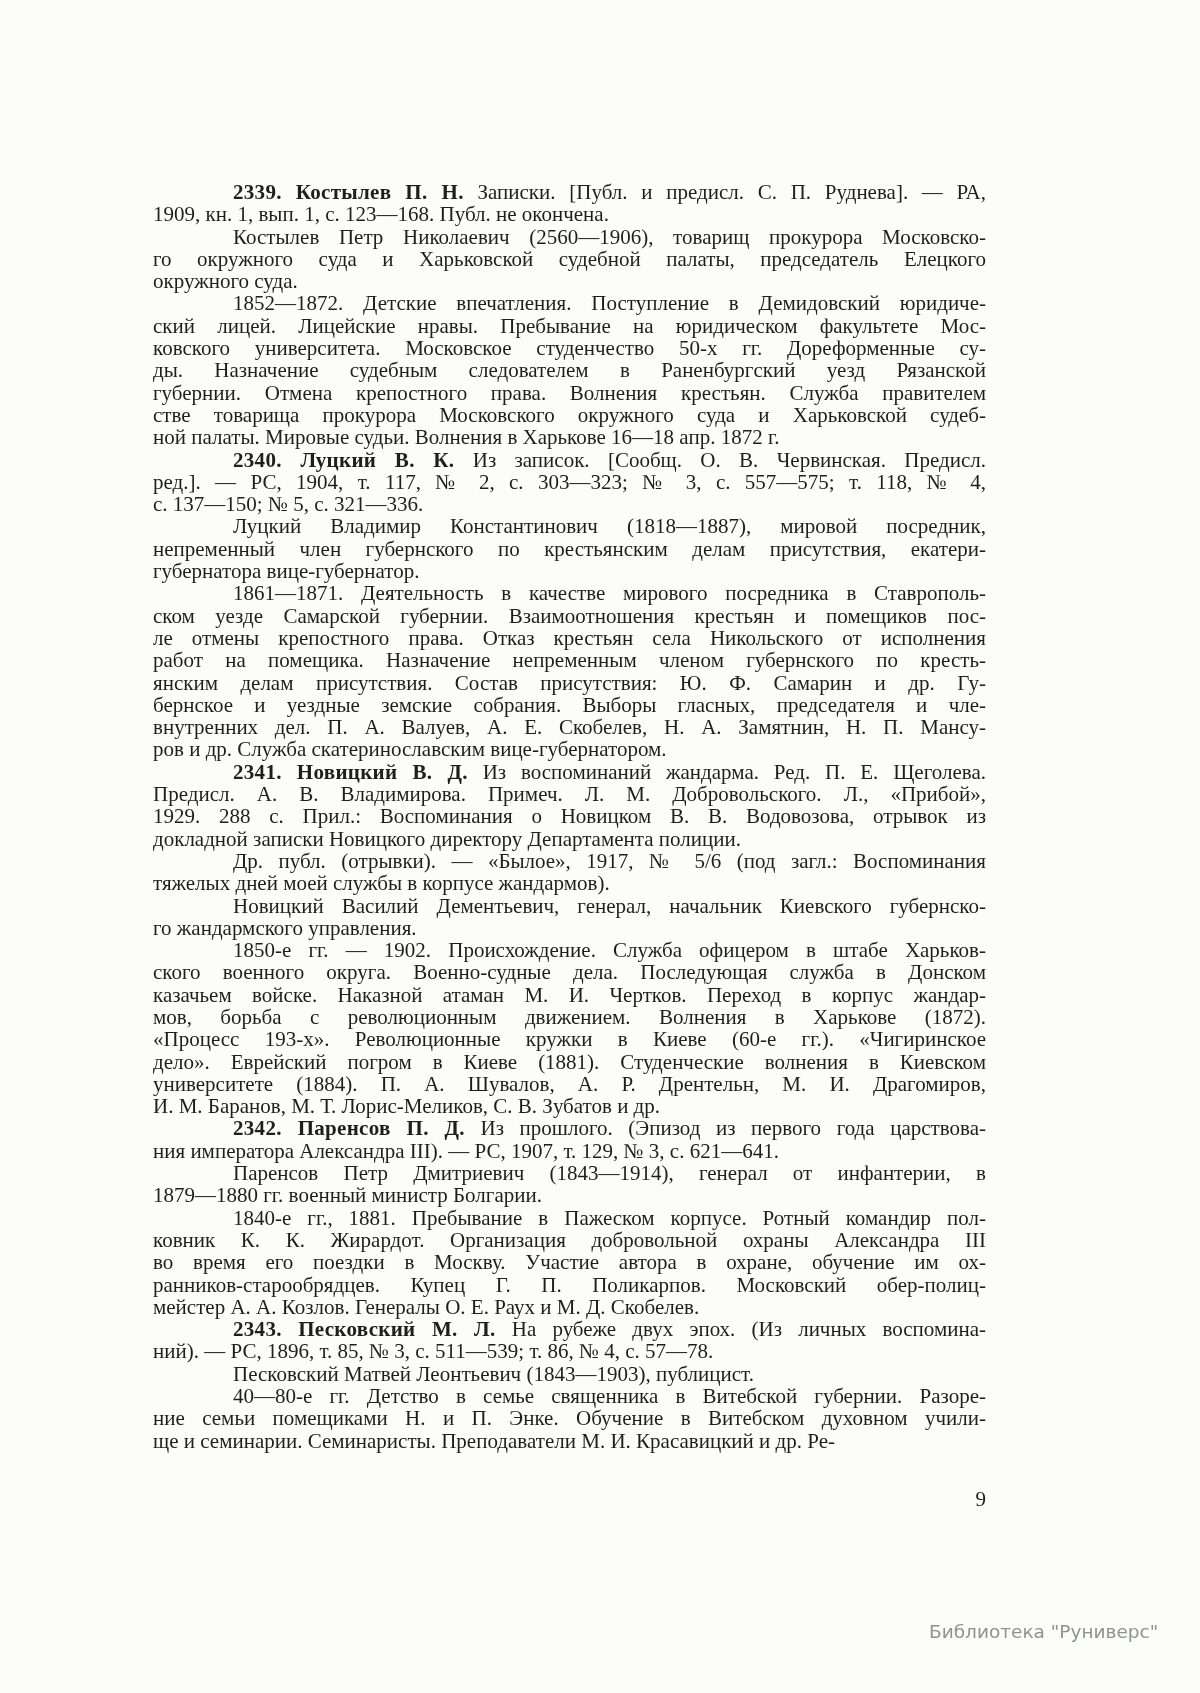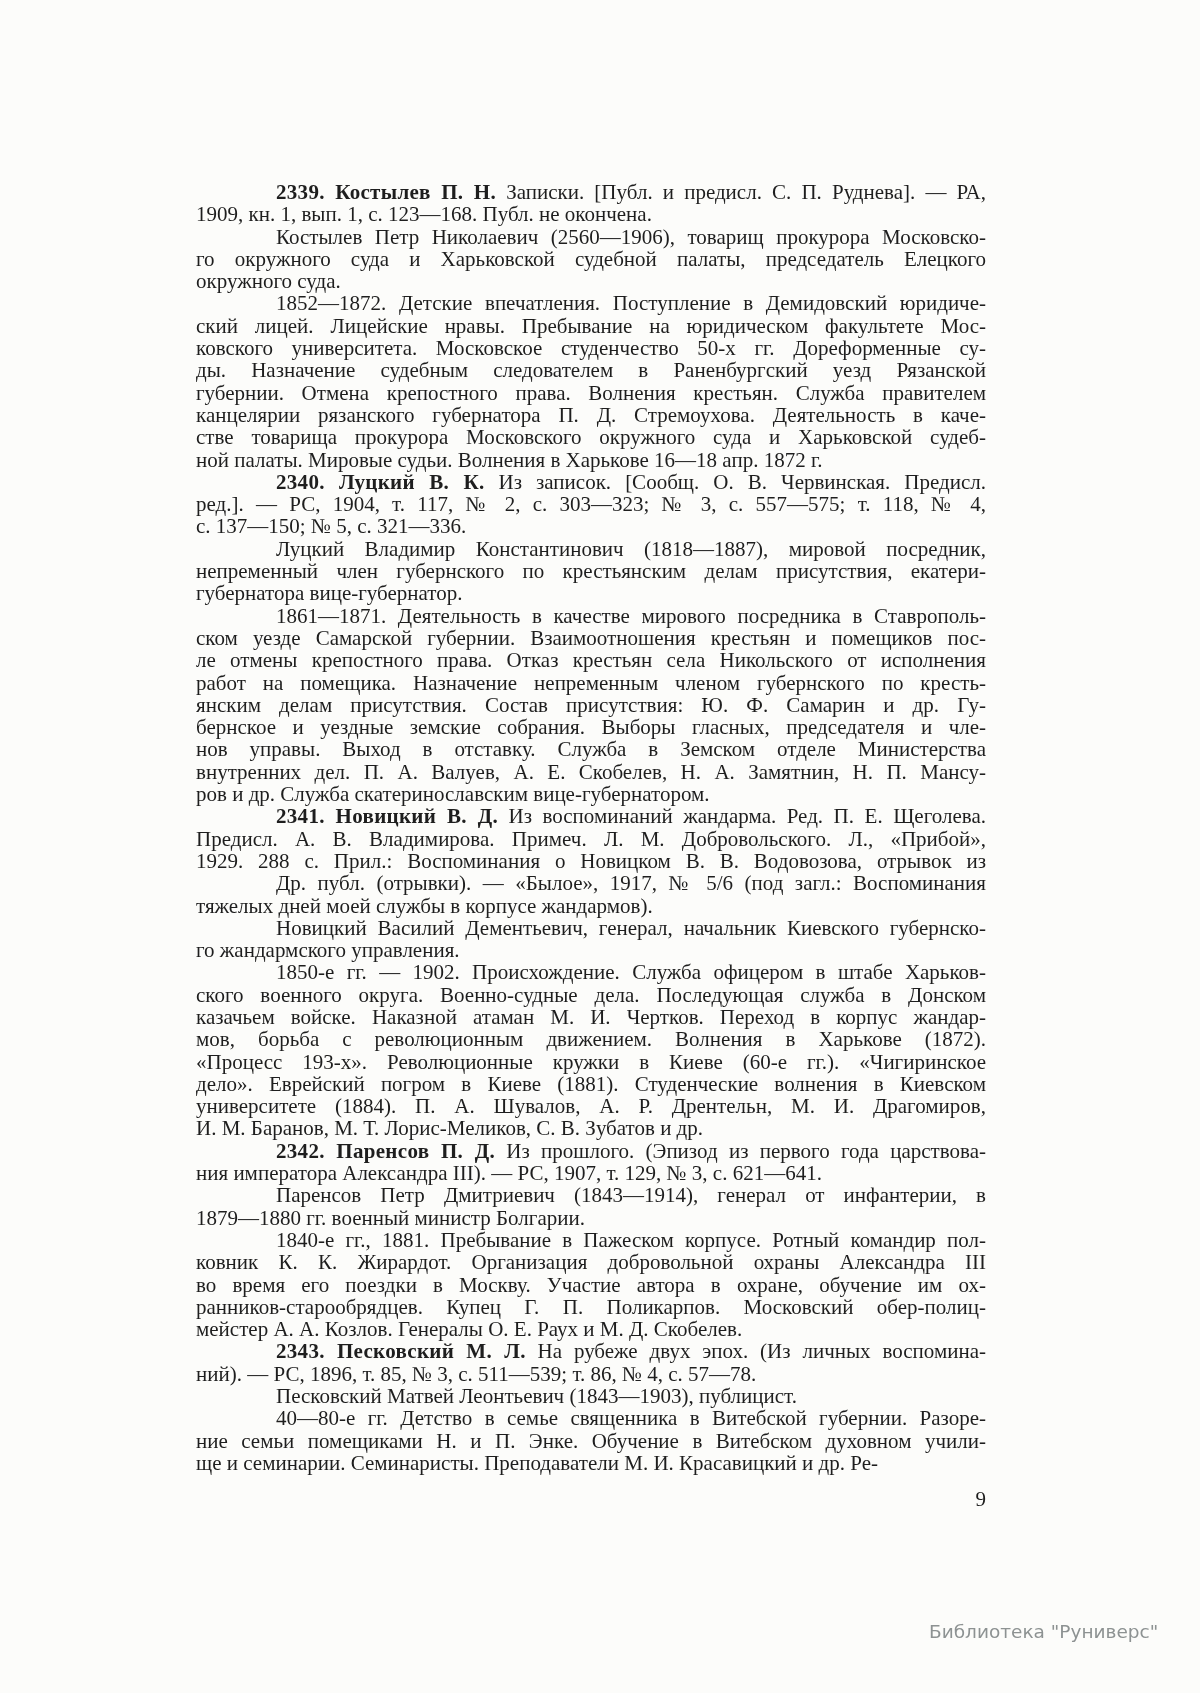--- a/index.html
+++ b/index.html
@@ -19,21 +19,20 @@
     font-size:21px;
     line-height:22.3px;
     text-rendering:optimizeLegibility;
   }
   .line{
     text-align:justify;
     text-align-last:justify;
     white-space:normal;
     height:22.3px;
     overflow:visible;
-    margin-left:43px;
   }
   .line.first{text-indent:80px;}
   .line.last{text-align-last:left;}
   .line b{font-weight:700;letter-spacing:0.3px;}
   .page-number{
     position:absolute;
     left:153px;top:1487px;width:833px;
     text-align:right;
     font-size:21px;
     color:#1e1e1e;
@@ -61,21 +60,20 @@
           <div class="line first">Костылев Петр Николаевич (2560—1906), товарищ прокурора Московско-</div>
           <div class="line">го окружного суда и Харьковской судебной палаты, председатель  Елецкого</div>
           <div class="line last">окружного суда.</div>
         </div>
         <div>
           <div class="line first">1852—1872. Детские впечатления. Поступление в Демидовский юридиче-</div>
           <div class="line">ский лицей. Лицейские нравы. Пребывание на юридическом факультете Мос-</div>
           <div class="line">ковского университета. Московское студенчество 50-х гг. Дореформенные су-</div>
           <div class="line">ды. Назначение судебным  следователем в Раненбургский  уезд  Рязанской</div>
           <div class="line">губернии. Отмена крепостного права. Волнения крестьян. Служба правителем</div>
-          <div class="line">канцелярии рязанского губернатора П. Д. Стремоухова. Деятельность в каче-</div>
           <div class="line">стве товарища прокурора Московского окружного суда и Харьковской судеб-</div>
           <div class="line last">ной палаты. Мировые судьи. Волнения в Харькове 16—18 апр. 1872 г.</div>
         </div>
       </div>
       <div>
         <div>
           <div class="line first"><b>2340. Луцкий В. К.</b> Из записок. [Сообщ. О. В. Червинская.  Предисл.</div>
           <div class="line">ред.]. — РС, 1904, т. 117, № 2, с. 303—323; № 3, с. 557—575; т. 118,  № 4,</div>
           <div class="line last">с. 137—150; № 5, с. 321—336.</div>
         </div>
@@ -84,30 +82,30 @@
           <div class="line">непременный член губернского по крестьянским делам присутствия, екатери-</div>
           <div class="line last">губернатора вице-губернатор.</div>
         </div>
         <div>
           <div class="line first">1861—1871. Деятельность в качестве мирового посредника в Ставрополь-</div>
           <div class="line">ском уезде Самарской губернии. Взаимоотношения крестьян и помещиков пос-</div>
           <div class="line">ле отмены крепостного права. Отказ крестьян села Никольского от исполнения</div>
           <div class="line">работ на помещика. Назначение непременным членом губернского по кресть-</div>
           <div class="line">янским делам присутствия. Состав присутствия: Ю. Ф. Самарин и др. Гу-</div>
           <div class="line">бернское и уездные земские собрания. Выборы гласных, председателя и чле-</div>
-          <div class="line">нов управы. Выход в отставку. Служба в Земском  отделе  Министерства</div>
           <div class="line">внутренних дел. П. А. Валуев, А. Е. Скобелев, Н. А. Замятнин, Н. П. Мансу-</div>
           <div class="line last">ров и др. Служба скатеринославским вице-губернатором.</div>
         </div>
       </div>
       <div>
         <div>
           <div class="line first"><b>2341. Новицкий В. Д.</b> Из воспоминаний жандарма. Ред. П. Е. Щеголева.</div>
           <div class="line">Предисл. А. В. Владимирова. Примеч. Л. М. Добровольского. Л., «Прибой»,</div>
           <div class="line">1929. 288 с. Прил.: Воспоминания о Новицком В. В. Водовозова, отрывок из</div>
+          <div class="line last">докладной записки Новицкого директору Департамента полиции.</div>
         </div>
         <div>
           <div class="line first">Др. публ. (отрывки). — «Былое», 1917, № 5/6 (под загл.: Воспоминания</div>
           <div class="line last">тяжелых дней моей службы в корпусе жандармов).</div>
         </div>
         <div>
           <div class="line first">Новицкий Василий Дементьевич, генерал, начальник Киевского губернско-</div>
           <div class="line last">го жандармского управления.</div>
         </div>
         <div>

